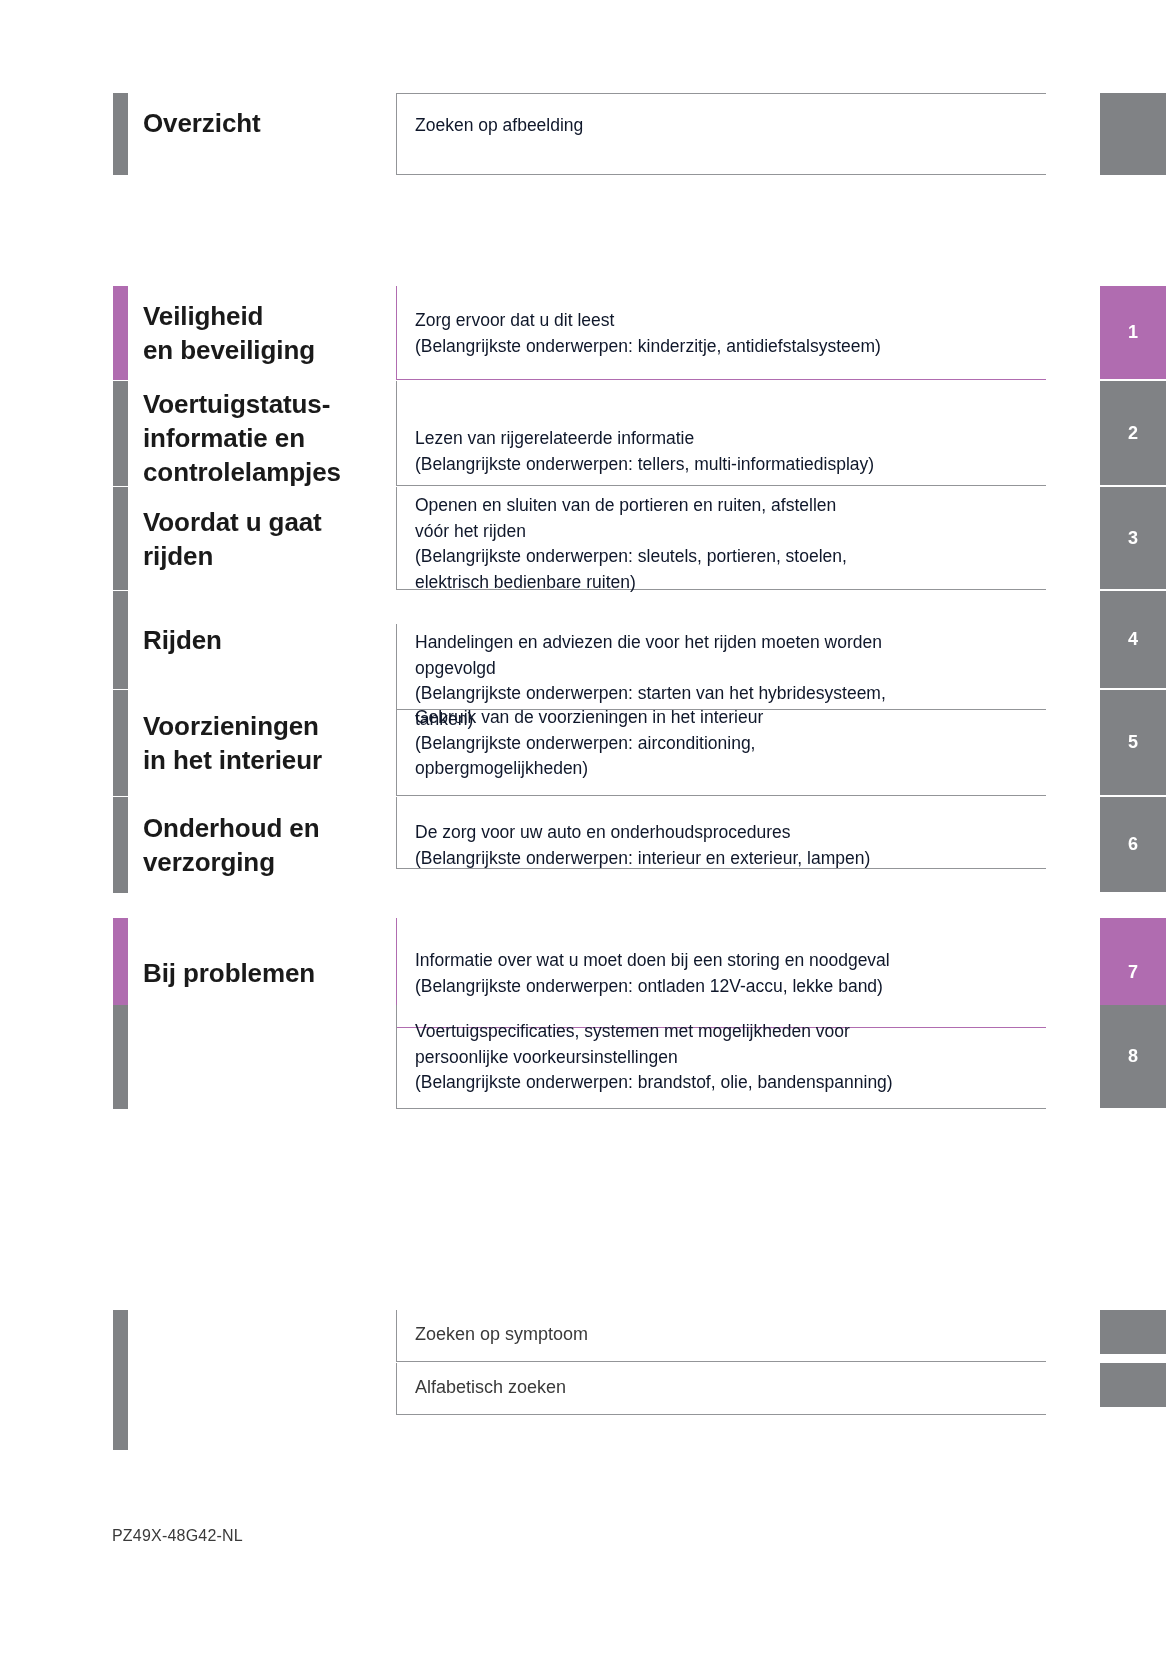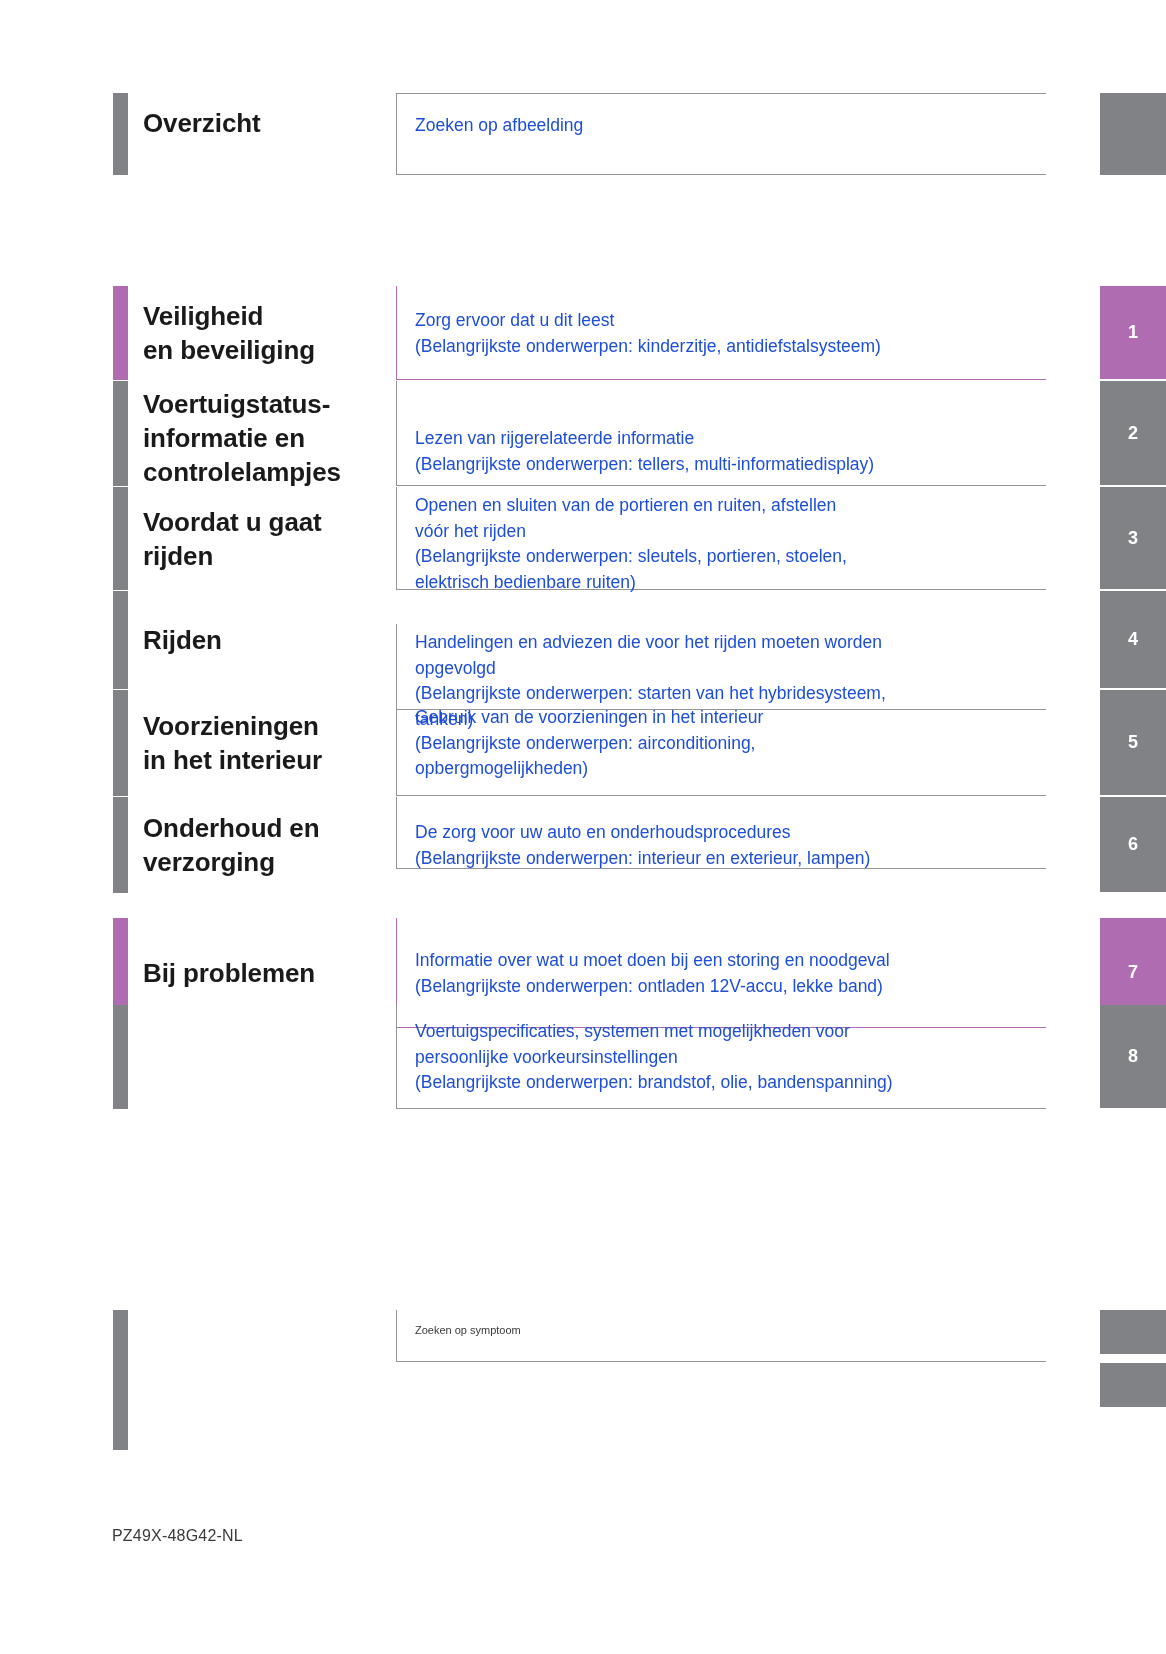--- a/index.html
+++ b/index.html
@@ -65,21 +65,21 @@
     border-bottom: 1px solid #b06cb0;
   }
   .desc-box.topline { border-top: 1px solid #939598; }
 
   .desc-text {
     position: absolute;
     left: 18px;
     right: 10px;
     font-size: 17.5px;
     line-height: 25.5px;
-    color: #1d4ed8;
+    color: #0f172a;
     white-space: pre-line;
   }
 
   .num-tab {
     position: absolute;
     left: 1100px;
     width: 66px;
     background: #808285;
     color: #ffffff;
     font-size: 18px;
@@ -109,21 +109,21 @@
     width: 650px;
     height: 52px;
     border-left: 1px solid #939598;
     border-bottom: 1px solid #939598;
     box-sizing: border-box;
   }
   .index-row .index-text {
     position: absolute;
     left: 18px;
     top: 14px;
-    font-size: 11px;
+    font-size: 18px;
     color: #3a3a3a;
   }
   .index-tab {
     position: absolute;
     left: 1100px;
     width: 66px;
     height: 44px;
     background: #808285;
   }
 
@@ -238,18 +238,21 @@
     </div>
 
   <div id="index-block">
     <div class="accent-bar"></div>
 
     <div class="index-row" style="top:0px;">
       <div class="index-text">Zoeken op symptoom</div>
     </div>
     <div class="index-tab" style="top:0px;"></div>
 
+    <div class="index-row" style="top:53px;">
+      <div class="index-text">Alfabetisch zoeken</div>
+    </div>
     <div class="index-tab" style="top:53px;"></div>
   </div>
 
   <div id="footer-code">PZ49X-48G42-NL</div>
 
 </div>
 
 </body></html>

